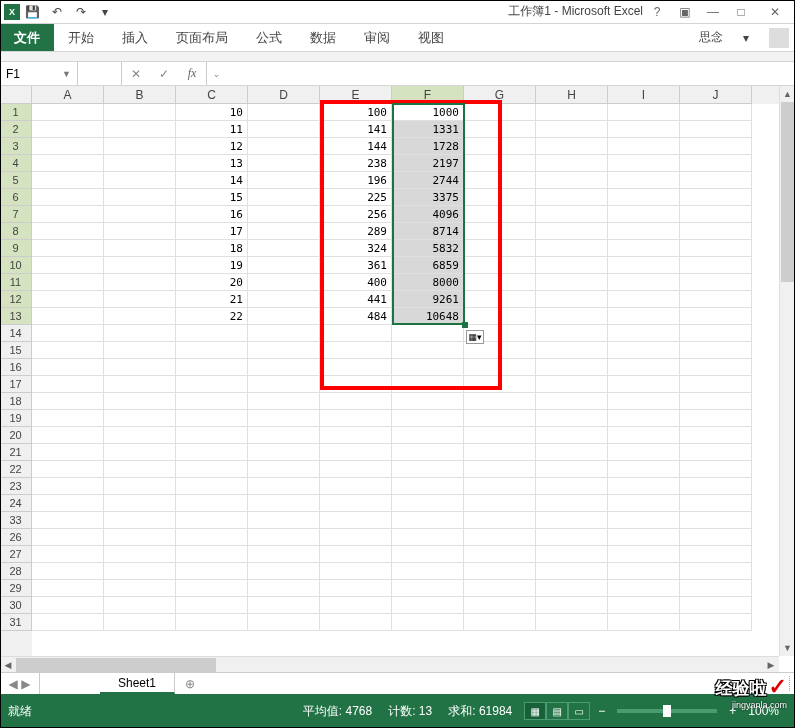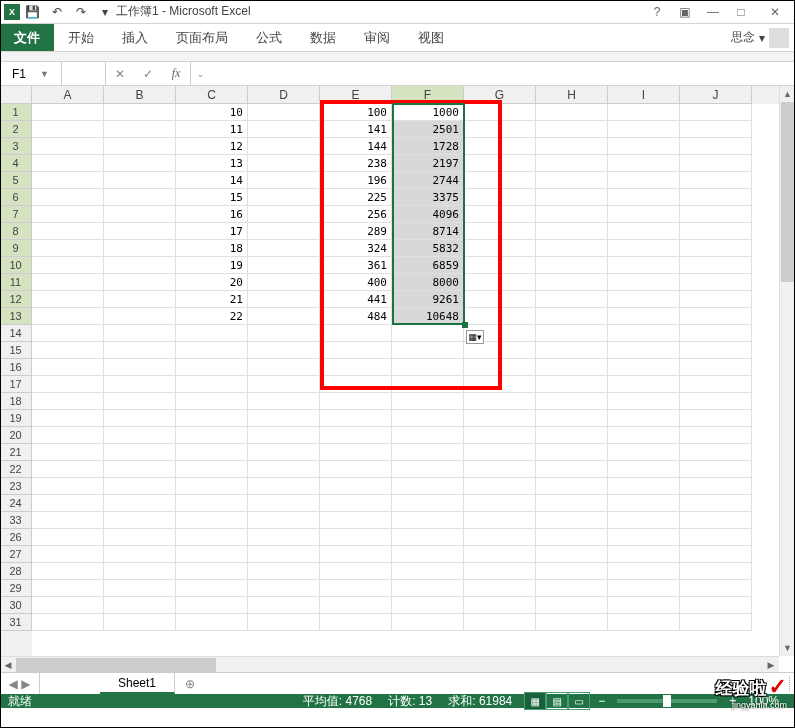--- a/index.html
+++ b/index.html
@@ -2,36 +2,36 @@
 <html><head>
   <meta charset="utf-8">
   <style>
     * { margin: 0; padding: 0; box-sizing: border-box; font-family: "Microsoft YaHei", sans-serif; font-size: 12px; }
     body { width: 795px; height: 728px; background: #fff; position: relative; overflow: hidden; }
     
     .title-bar { height: 24px; background: #fff; display: flex; align-items: center; border-bottom: 1px solid #d4d4d4; }
     .title-left { display: flex; align-items: center; padding-left: 4px; gap: 2px; }
     .excel-icon { width: 16px; height: 16px; background: #217346; color: #fff; font-size: 9px; font-weight: bold; display: flex; align-items: center; justify-content: center; }
     .qat-btn { width: 22px; height: 20px; display: flex; align-items: center; justify-content: center; color: #444; }
-    .title-center { flex: 1; text-align: left; color: #444; }
+    .title-center { flex: 1; text-align: right; color: #444; }
     .title-right { display: flex; align-items: center; gap: 0; }
     .wc-btn { width: 28px; height: 22px; display: flex; align-items: center; justify-content: center; color: #666; }
     .wc-close { width: 40px; }
     
     .ribbon-tabs { height: 28px; background: #fff; display: flex; align-items: stretch; border-bottom: 1px solid #d4d4d4; }
     .tab { padding: 0 14px; display: flex; align-items: center; color: #444; cursor: pointer; font-size: 13px; }
     .tab.active { background: #217346; color: #fff; font-weight: bold; }
     .tab-spacer { flex: 1; }
-    .user-area { display: flex; align-items: center; padding-right: 6px; gap: 4px; color: #444; }
+    .user-area { display: flex; align-items: center; padding-right: 6px; gap: 20px; color: #444; }
     .avatar { width: 20px; height: 20px; background: #ddd; }
     
     .ribbon-body { height: 10px; background: #f3f3f3; border-bottom: 1px solid #d4d4d4; }
     
     .formula-bar { height: 24px; display: flex; align-items: stretch; border-bottom: 1px solid #d4d4d4; background: #fff; }
-    .name-box { width: 62px; border-right: 1px solid #ccc; display: flex; align-items: center; padding: 0 12px; background: #fff; justify-content: space-between; }
+    .name-box { width: 78px; border-right: 1px solid #ccc; display: flex; align-items: center; padding: 0 6px; background: #fff; justify-content: space-between; }
     .name-box-text { flex: 1; }
     .name-box-arrow { color: #777; font-size: 9px; }
     .fb-spacer { width: 44px; border-right: 1px solid #ccc; }
     .fb-btn { width: 28px; display: flex; align-items: center; justify-content: center; color: #888; border-right: none; }
     .fb-btn.fx { font-style: italic; font-family: "Times New Roman"; color: #666; }
     .fb-cancel { color: #888; }
     .fb-enter { color: #888; }
     .formula-input { flex: 1; padding: 0 8px; display: flex; align-items: center; border-left: 1px solid #ccc; margin-left: 4px; }
     .fb-expand { width: 20px; display: flex; align-items: center; justify-content: center; border-left: 1px solid #ccc; color: #888; font-size: 9px; }
     
@@ -67,21 +67,21 @@
     .hscroll-btn { width: 16px; text-align: center; line-height: 16px; font-size: 9px; color: #666; }
     
     .sheet-tabs { height: 22px; background: #fff; border-top: 1px solid #ccc; display: flex; align-items: stretch; }
     .st-nav { width: 40px; display: flex; align-items: center; justify-content: center; gap: 4px; color: #888; border-right: 1px solid #ccc; }
     .st-spacer1 { width: 60px; }
     .sheet-tab { padding: 0 18px; display: flex; align-items: center; border-right: 1px solid #ccc; background: #fff; border-bottom: 2px solid #217346; }
     .st-add { width: 30px; display: flex; align-items: center; justify-content: center; color: #888; }
     .st-spacer { flex: 1; }
     .st-sep { width: 6px; border-left: 1px dotted #aaa; margin: 3px 0; }
     
-    .status-bar { height: 14px; background: #217346; color: #fff; display: flex; align-items: center; padding: 0 8px; font-size: 11px; }
+    .status-bar { height: 34px; background: #217346; color: #fff; display: flex; align-items: center; padding: 0 8px; font-size: 11px; }
     .sb-left { }
     .sb-spacer { flex: 1; }
     .sb-stat { padding: 0 8px; }
     .sb-views { display: flex; gap: 0; padding: 0 4px; }
     .sb-view-btn { width: 22px; height: 18px; border: 1px solid #4a9b6f; display: flex; align-items: center; justify-content: center; font-size: 10px; }
     .sb-view-btn.active { background: #18603a; }
     .sb-slider { width: 100px; height: 4px; background: #4a9b6f; margin: 0 8px; position: relative; }
     .sb-slider-thumb { position: absolute; width: 8px; height: 12px; background: #fff; top: -4px; left: 46px; }
     .sb-minus, .sb-plus { padding: 0 4px; }
     
@@ -203,21 +203,21 @@
         <div class="cell"></div>
         <div class="cell"></div>
         <div class="cell"></div>
       </div>
       <div class="row">
         <div class="cell"></div>
         <div class="cell"></div>
         <div class="cell">11</div>
         <div class="cell"></div>
         <div class="cell">141</div>
-        <div class="cell sel">2501</div>
+        <div class="cell sel">1331</div>
         <div class="cell"></div>
         <div class="cell"></div>
         <div class="cell"></div>
         <div class="cell"></div>
       </div>
       <div class="row">
         <div class="cell"></div>
         <div class="cell"></div>
         <div class="cell">12</div>
         <div class="cell"></div>

